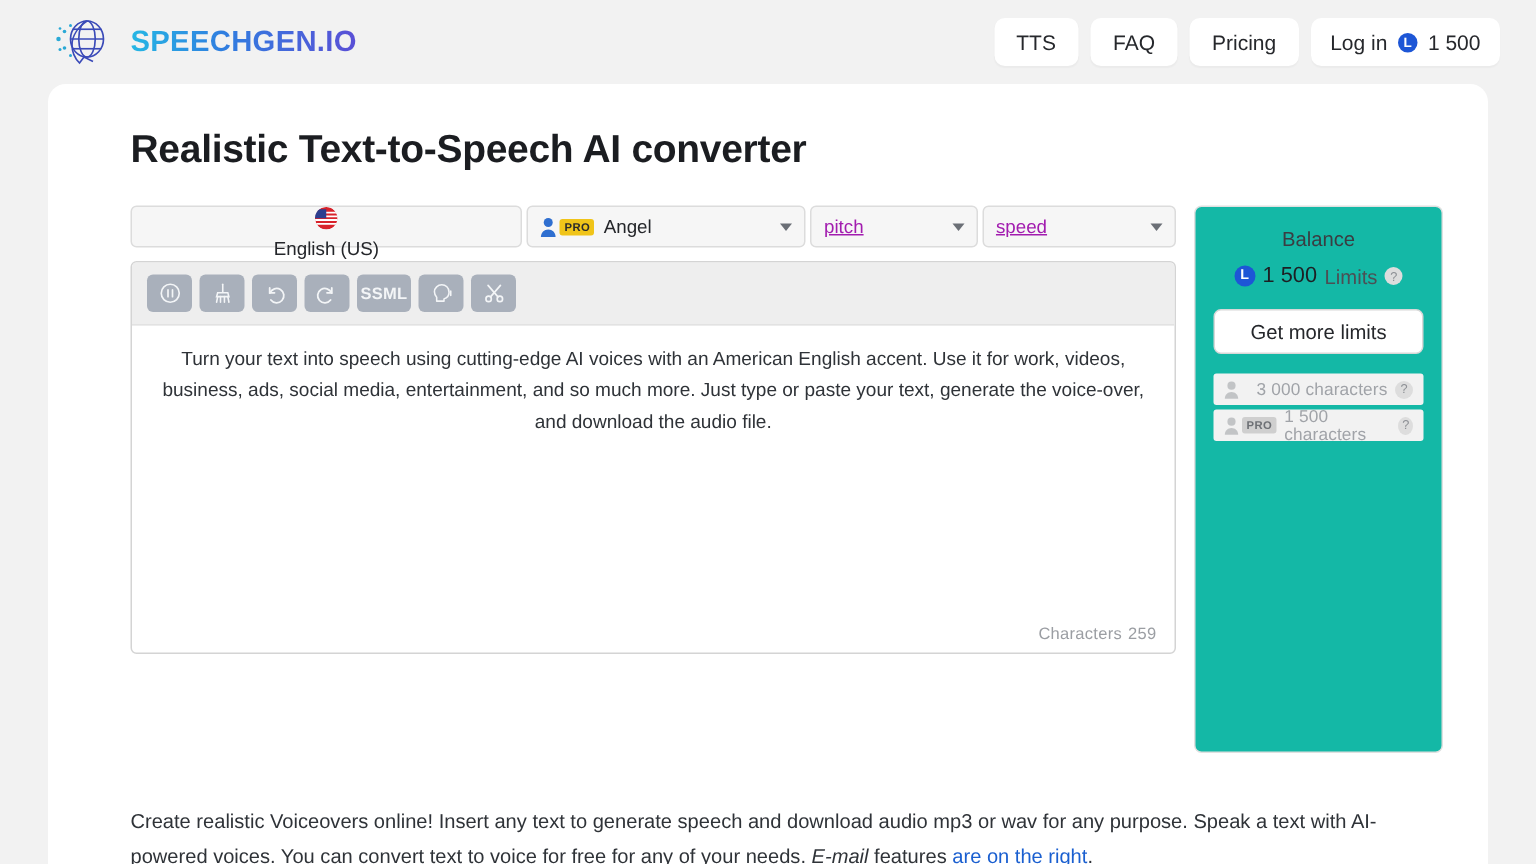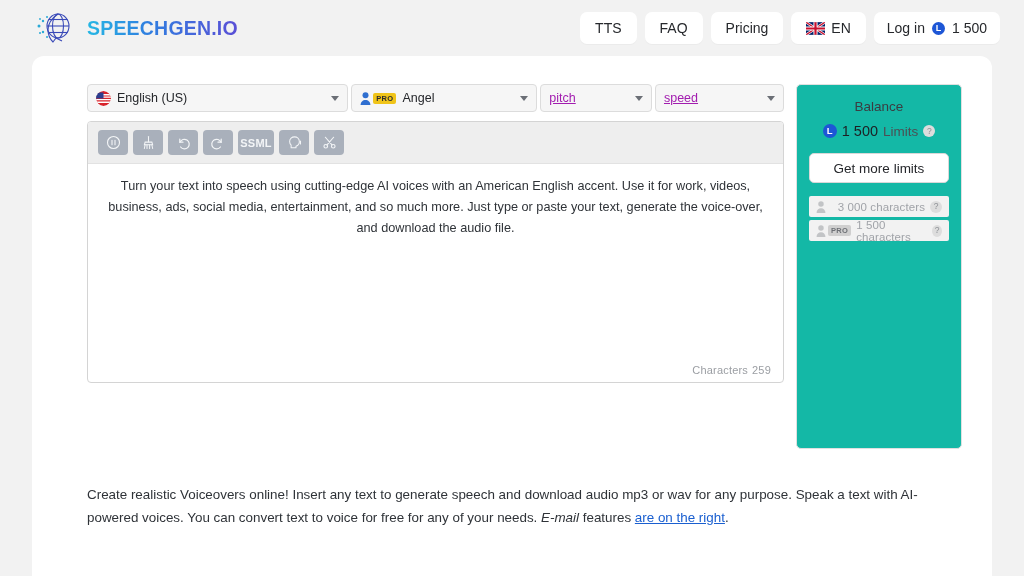--- a/index.html
+++ b/index.html
@@ -98,21 +98,21 @@
     position: relative;
     gap: 6px;
   }
   .sel .caret {
     margin-left: auto;
     width: 0; height: 0;
     border-left: 4px solid transparent;
     border-right: 4px solid transparent;
     border-top: 5px solid #6b6f76;
   }
-  .sel-lang { width: 270px; }
+  .sel-lang { width: 270px; flex-direction: column; }
   .sel-voice { width: 192px; }
   .sel-pitch { width: 115px; }
   .sel-speed { width: 133px; }
   .sel-pitch .sel-label, .sel-speed .sel-label { color: #a21caf; text-decoration: underline; }
   .flag-us { width: 15px; height: 15px; border-radius: 50%; display: block; }
   .voice-ic { display: flex; align-items: center; gap: 2px; }
   .person-glyph { width: 11px; height: 13px; display: block; }
   .pro-badge {
     background: #f0c419;
     color: #2b2b2b;
@@ -322,42 +322,31 @@
   <div class="nav">
     <div class="nav-item">
       <span>TTS</span>
     </div>
     <div class="nav-item">
       <span>FAQ</span>
     </div>
     <div class="nav-item">
       <span>Pricing</span>
     </div>
-    <div class="nav-item">
-      <span>
-        <svg class="flag-uk" viewBox="0 0 60 40">
-          <rect width="60" height="40" fill="#012169"></rect>
-          <path d="M0,0 60,40 M60,0 0,40" stroke="#fff" stroke-width="8"></path>
-          <path d="M0,0 60,40 M60,0 0,40" stroke="#C8102E" stroke-width="4"></path>
-          <path d="M30,0 v40 M0,20 h60" stroke="#fff" stroke-width="13"></path>
-          <path d="M30,0 v40 M0,20 h60" stroke="#C8102E" stroke-width="7"></path>
-        </svg>
-      </span>
-      <span>EN</span>
-    </div>
     <div class="nav-item login">
       <span>Log in</span>
       <span class="coin">L</span>
       <span class="coin-amt">1 500</span>
     </div>
   </div>
 </div>
 
 <div class="card">
 
+  <h1 class="page-title">Realistic Text-to-Speech AI converter</h1>
 
   <div class="workspace">
 
     <div class="left-col">
 
       <div class="selects">
         <div class="sel sel-lang">
           <span>
             <svg class="flag-us" viewBox="0 0 20 20">
               <circle cx="10" cy="10" r="10" fill="#d8222a"></circle>

